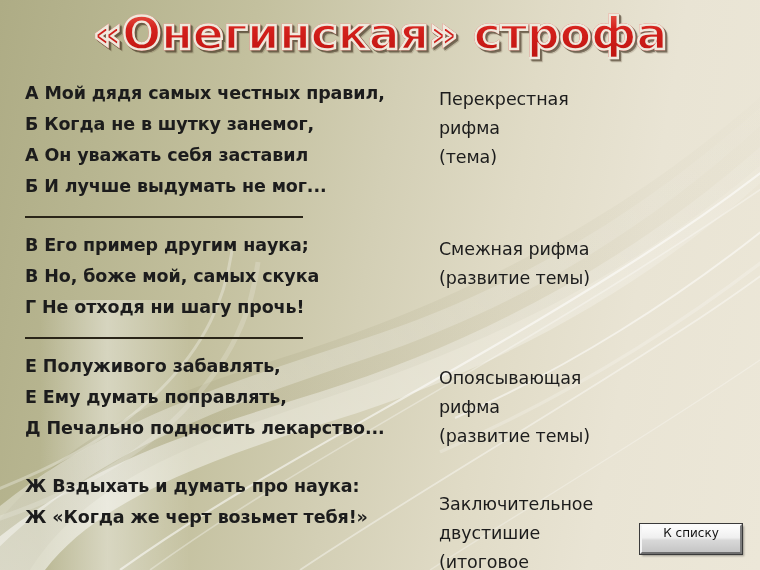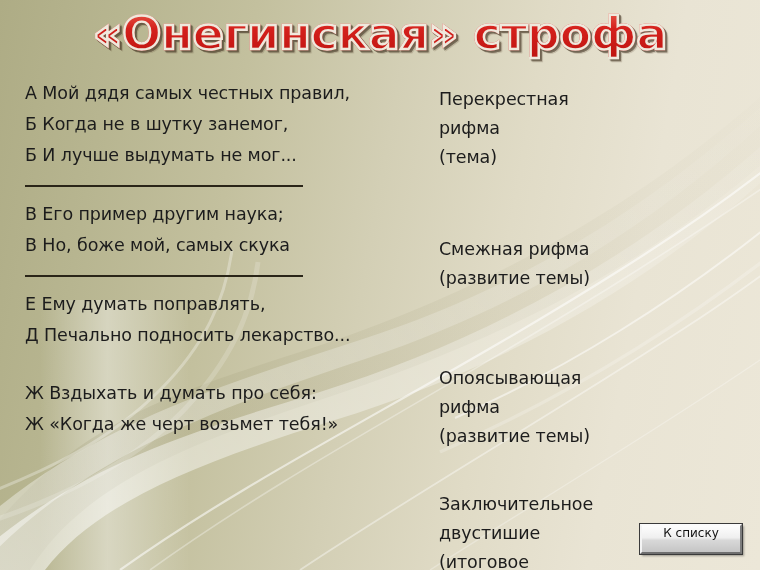--- a/index.html
+++ b/index.html
@@ -70,20 +70,21 @@
     position: absolute;
     left: 25px;
     top: 78px;
     width: 370px;
     z-index: 4;
   }
 
   .stanza {
     margin: 0;
     padding: 0;
+    font-weight: bold;
   }
 
   .line {
     font-size: 17.5px;
     line-height: 31px;
     color: #1c1c1c;
     white-space: pre;
     letter-spacing: -0.1px;
   }
 
@@ -197,41 +198,44 @@
 
   <div class="title-wrap">
     <div class="title">«Онегинская» строфа</div>
   </div>
 
   <div class="poem">
 
     <div class="stanza">
       <div class="line">А Мой дядя самых честных правил,</div>
       <div class="line">Б Когда не в шутку занемог,</div>
+      <div class="line">А Он уважать себя заставил</div>
       <div class="line">Б И лучше выдумать не мог...</div>
     </div>
 
     <div class="rule"></div>
 
     <div class="stanza">
       <div class="line">В Его пример другим наука;</div>
       <div class="line">В Но, боже мой, самых скука</div>
+      <div class="line">Г Не отходя ни шагу прочь!</div>
     </div>
 
     <div class="rule"></div>
 
     <div class="stanza">
+      <div class="line">Е Полуживого забавлять,</div>
       <div class="line">Е Ему думать поправлять,</div>
       <div class="line">Д Печально подносить лекарство...</div>
     </div>
 
     <div class="gap"></div>
 
     <div class="stanza">
-      <div class="line">Ж Вздыхать и думать про себя:</div>
+      <div class="line">Ж Вздыхать и думать про наука:</div>
       <div class="line">Ж «Когда же черт возьмет тебя!»</div>
     </div>
 
   </div>
 
   <div class="labels">
     <div class="label" style="top: 85px;">Перекрестная
 рифма
 (тема)</div>
     <div class="label" style="top: 235px;">Смежная рифма

